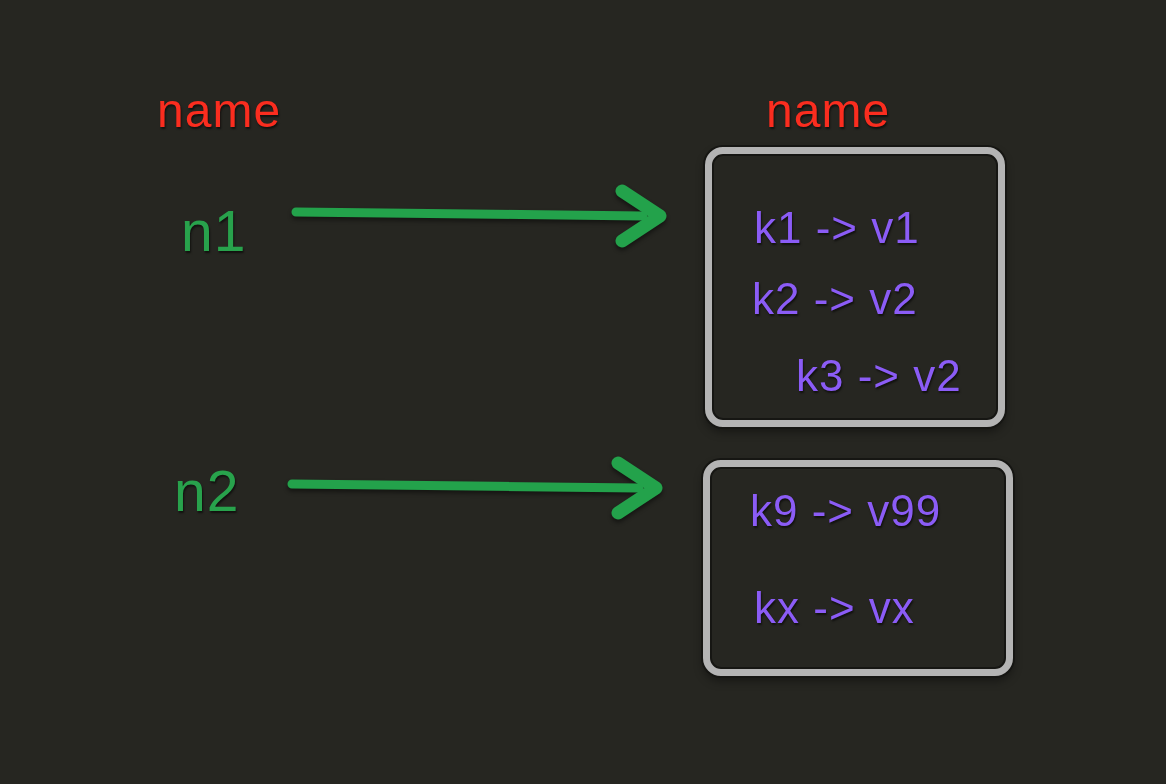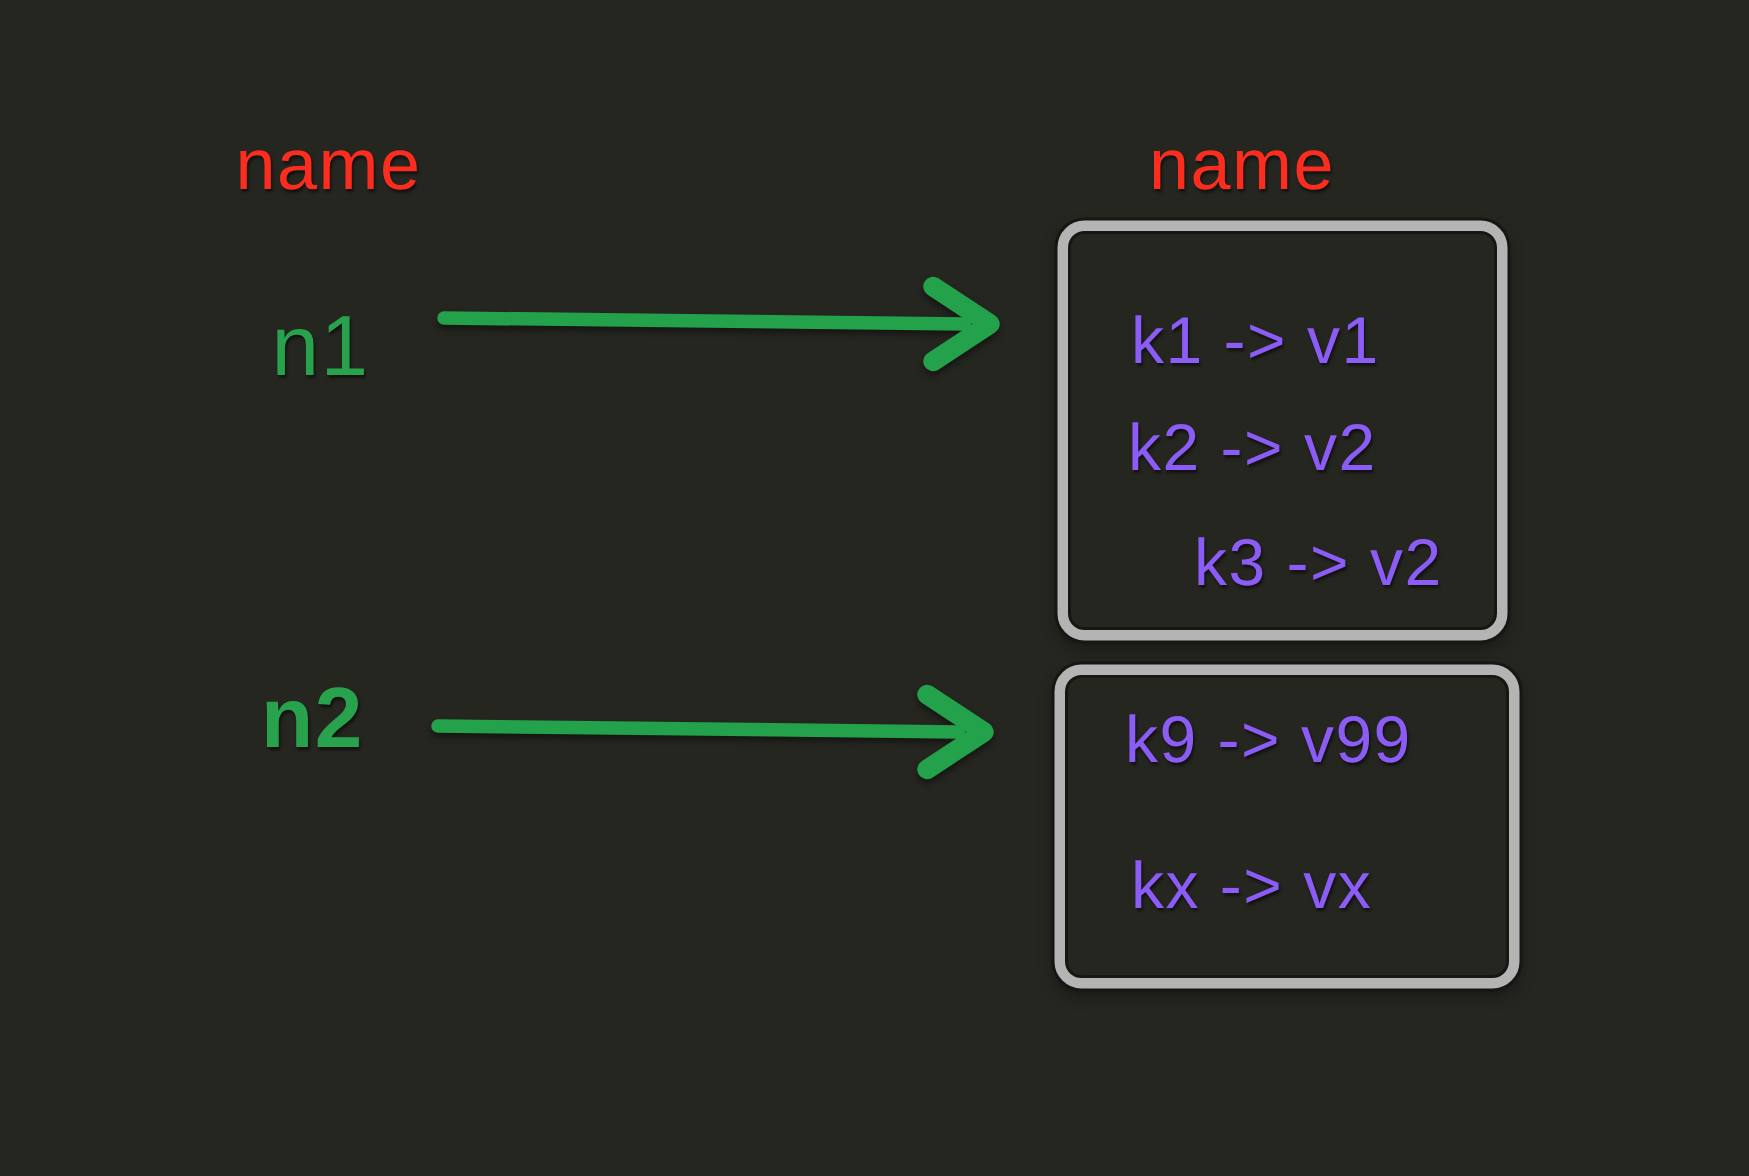--- a/index.html
+++ b/index.html
@@ -31,42 +31,42 @@
   .var-name {
     position: absolute;
     color: #28a24c;
     font-size: 57px;
     font-weight: 500;
     letter-spacing: 1px;
     text-shadow: 1px 2px 2px rgba(0,0,0,0.55);
     white-space: nowrap;
   }
   .var-name.n1 { left: 181px; top: 198px; }
-  .var-name.n2 { left: 174px; top: 446px; font-weight: bold; }
+  .var-name.n2 { left: 174px; top: 458px; }
 
   .arrow-layer {
     position: absolute;
     left: 0; top: 0;
     width: 1166px; height: 784px;
     pointer-events: none;
     filter: drop-shadow(0px 3px 2px rgba(0,0,0,0.45));
   }
 
   .hash-box {
     position: absolute;
     border: 7px solid #b4b4b4;
     border-radius: 18px;
     background: #262621;
     box-shadow:
       0 0 0 2px #161613,
       inset 0 0 0 2px #161613,
       0 5px 10px rgba(0,0,0,0.40);
   }
   .hash-box.box1 { left: 705px; top: 147px; width: 286px; height: 266px; }
-  .hash-box.box2 { left: 703px; top: 443px; width: 296px; height: 202px; text-align: center; }
+  .hash-box.box2 { left: 703px; top: 460px; width: 296px; height: 202px; text-align: center; }
 
   .hash-entry {
     position: absolute;
     color: #8b5cf6;
     font-size: 44px;
     font-weight: 500;
     line-height: 1;
     letter-spacing: 1px;
     text-shadow: 1px 2px 2px rgba(0,0,0,0.55);
     white-space: nowrap;

